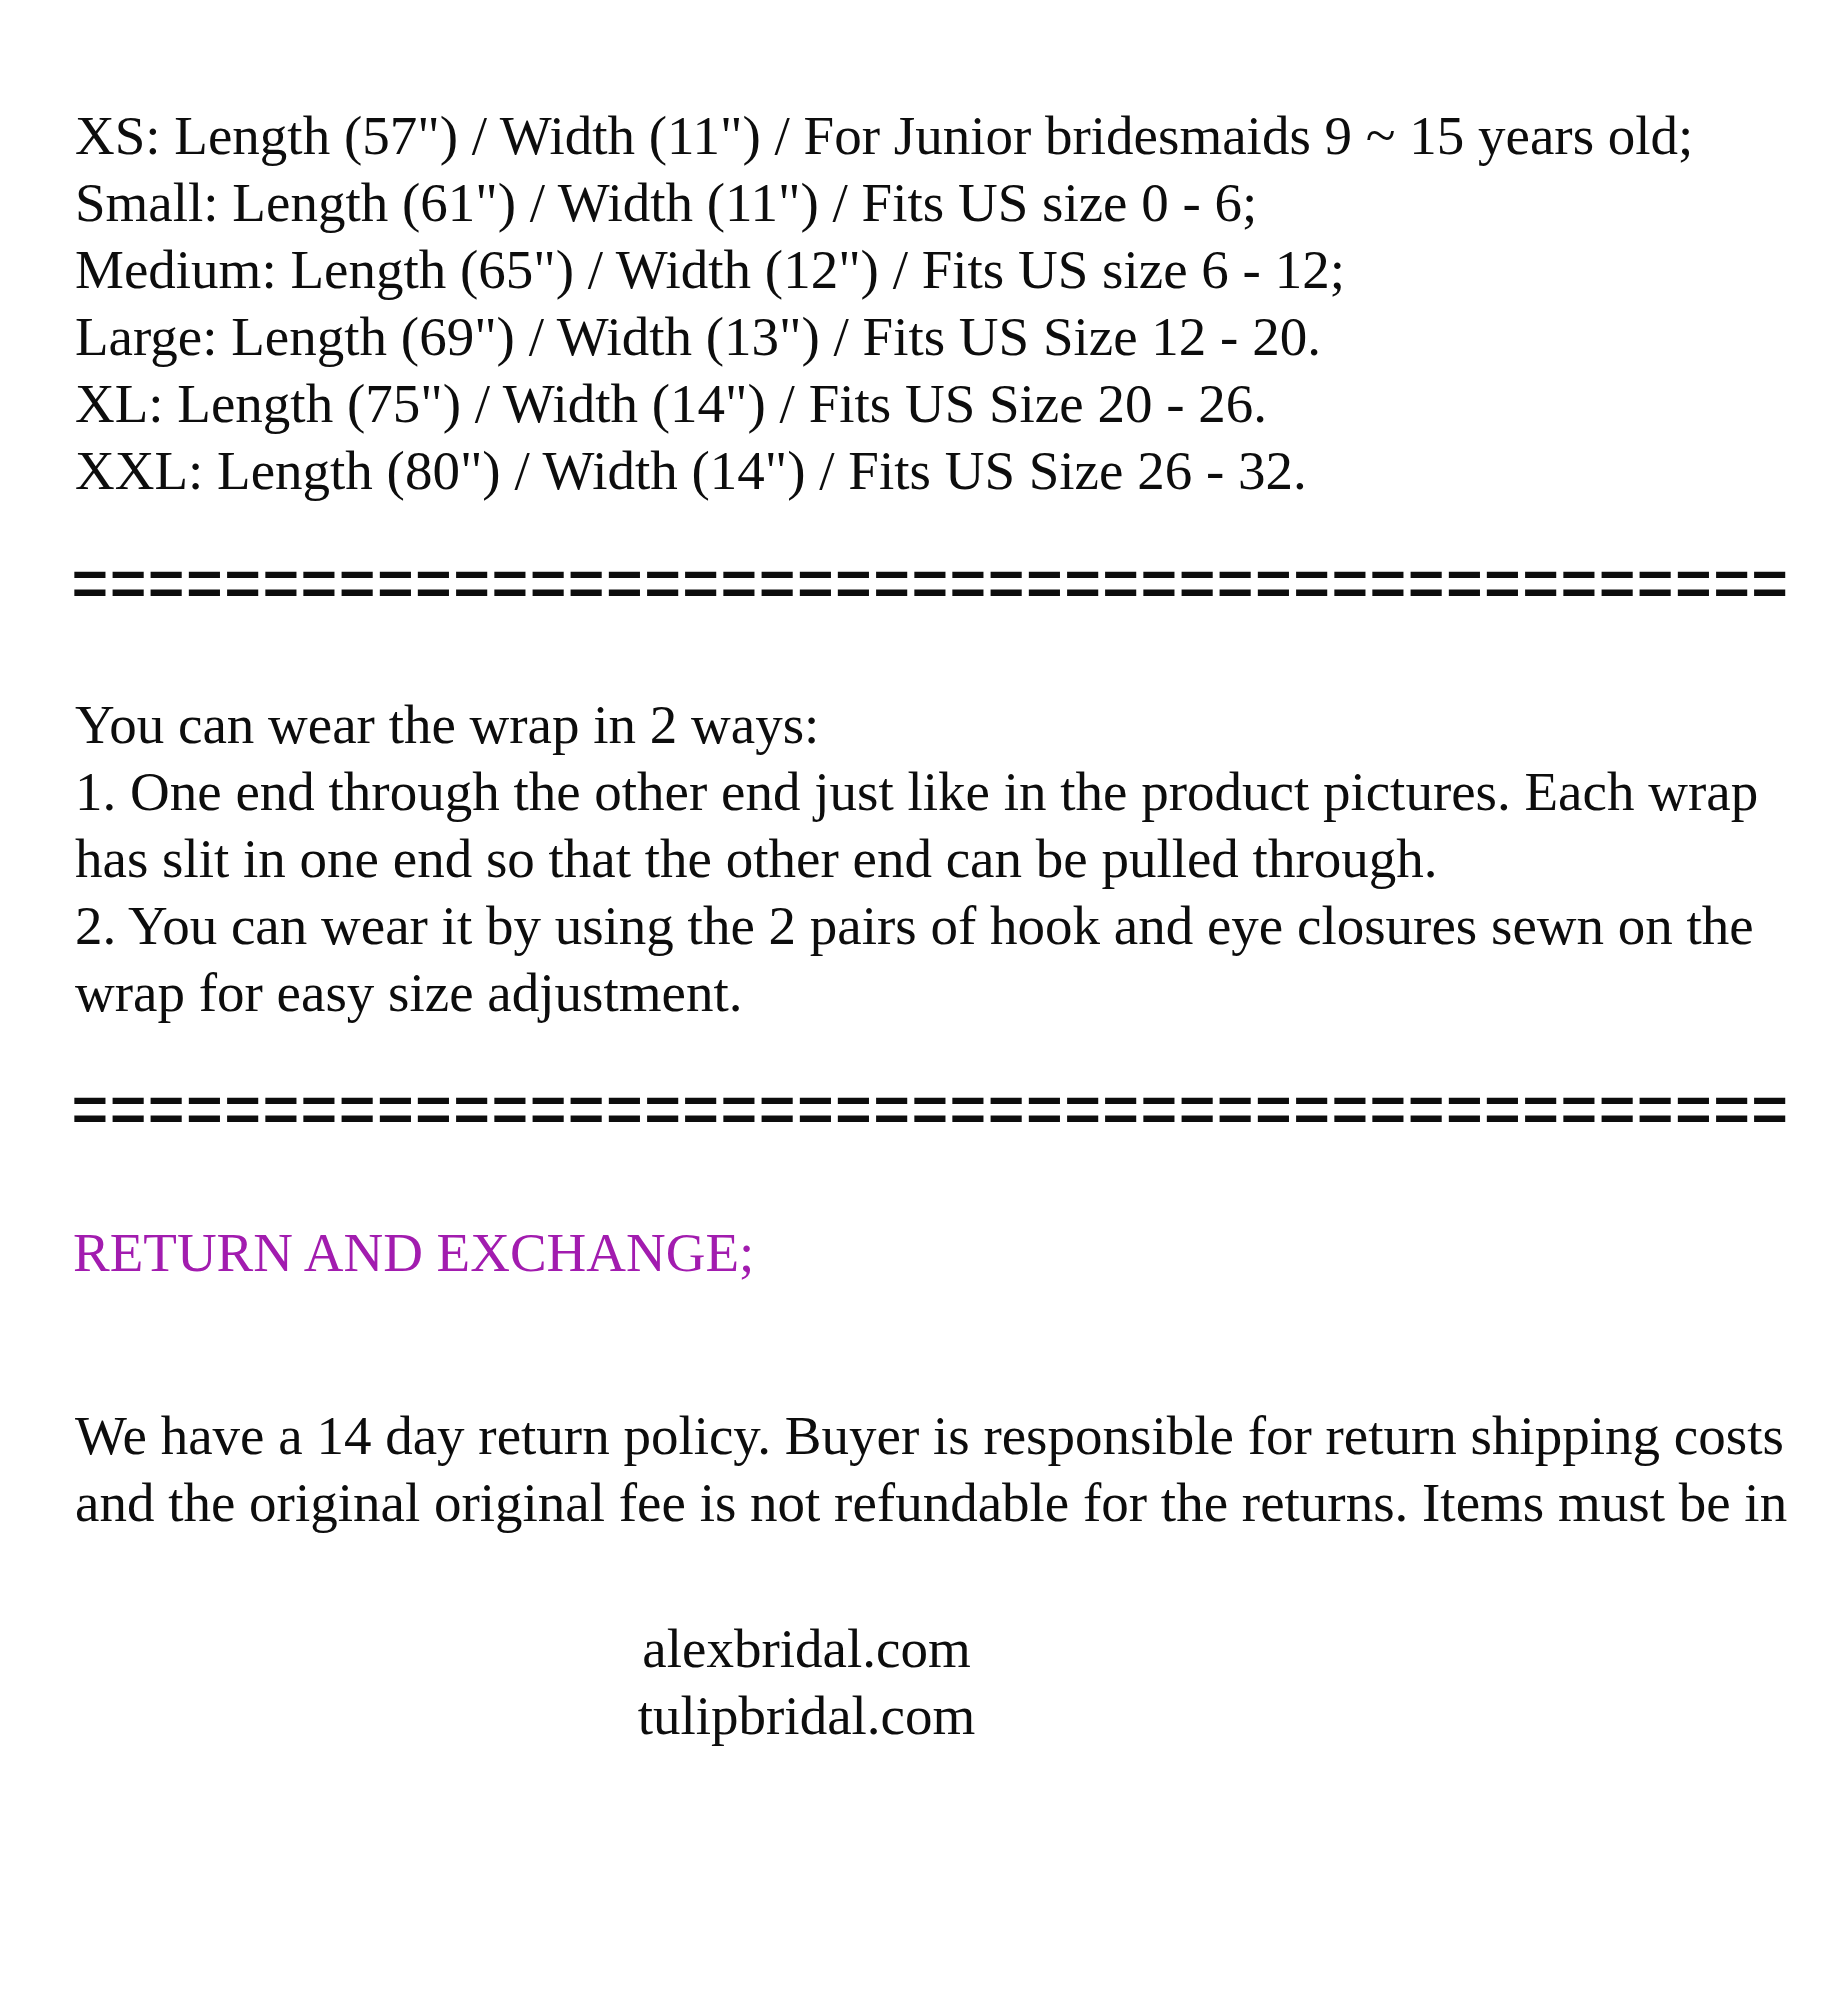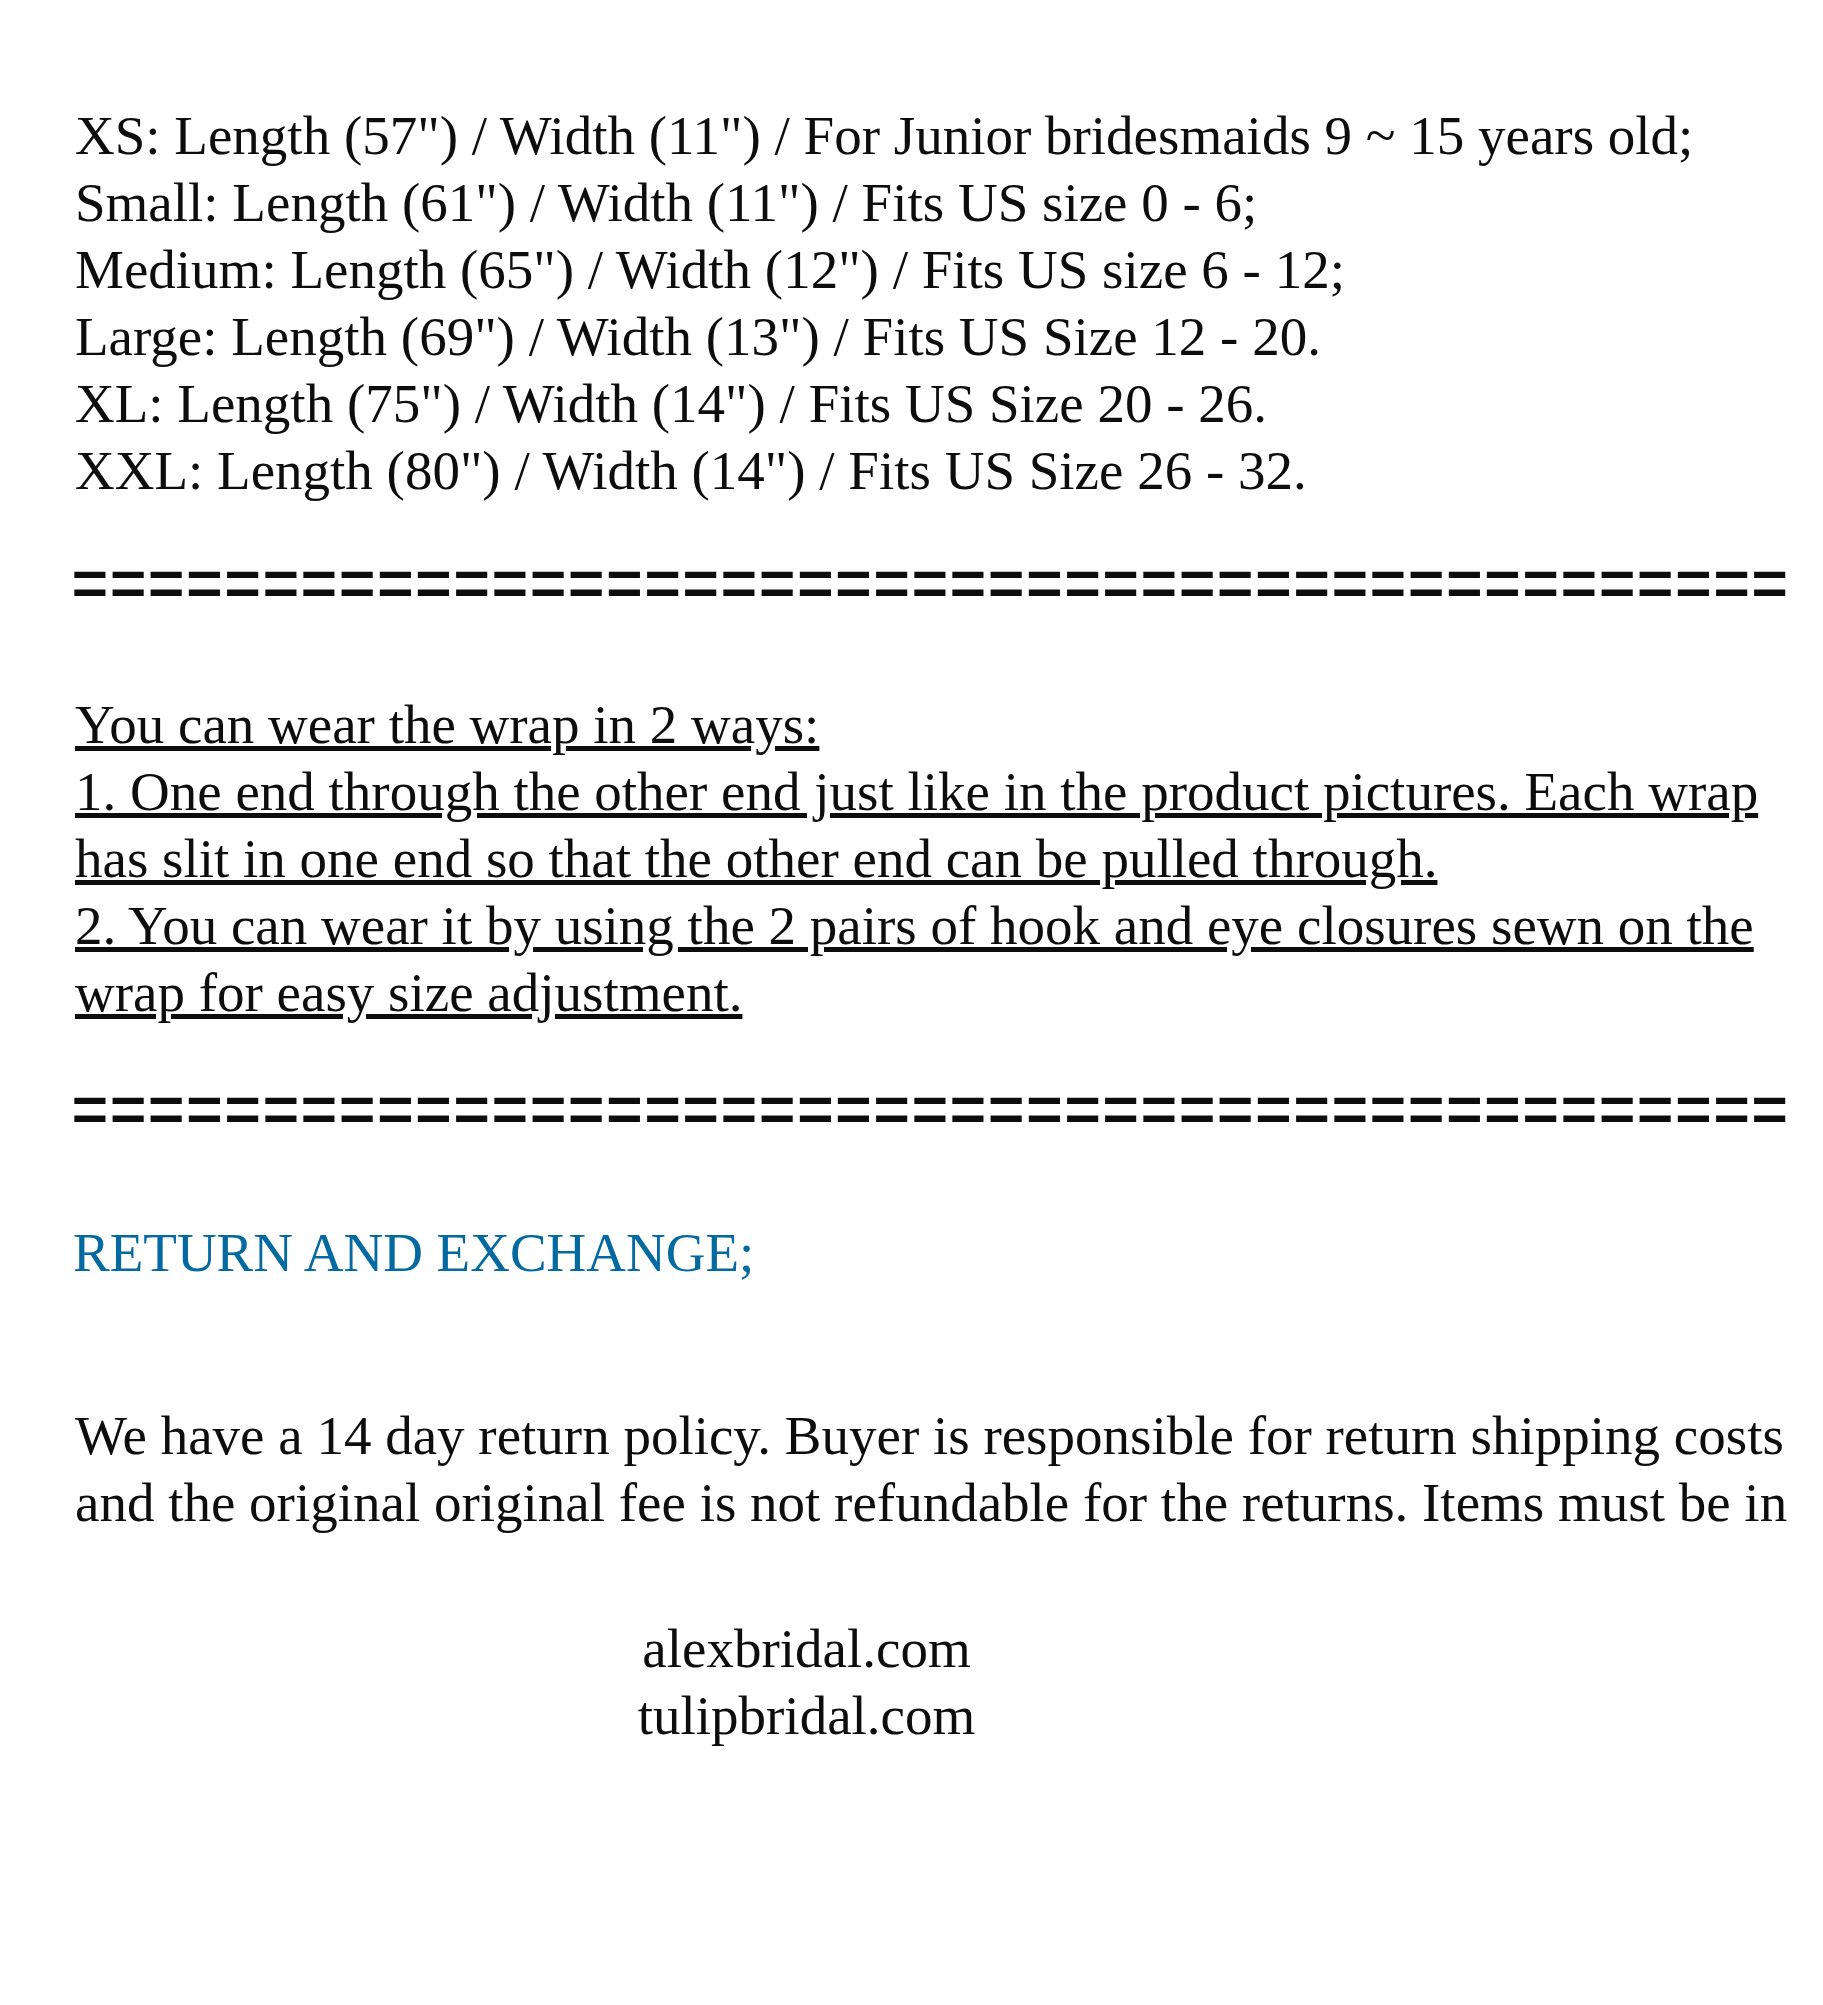--- a/index.html
+++ b/index.html
@@ -20,21 +20,21 @@
   }
   .block {
     position: absolute;
     left: 75px;
   }
   .line {
     line-height: 67px;
     white-space: nowrap;
   }
   .size-chart { top: 102px; }
-  .wear-info  { top: 691px; text-decoration: underline; }
+  .wear-info  { top: 691px; }
   .policy-text { top: 1402px; }
 
   .divider {
     position: absolute;
     left: 71px;
     width: 1715px;
     height: 32px;
     overflow: hidden;
     font-size: 67px;
     font-weight: 700;
@@ -49,21 +49,21 @@
 
   .section-heading {
     position: absolute;
     left: 73px;
     top: 1219px;
     margin: 0;
     font-size: 55px;
     font-weight: 400;
     line-height: 67px;
     white-space: nowrap;
-    color: #0369a1;
+    color: #a21caf;
   }
 
   .websites {
     position: absolute;
     left: 8px;
     top: 1615px;
     width: 1597px;
     text-align: center;
   }
 </style>

